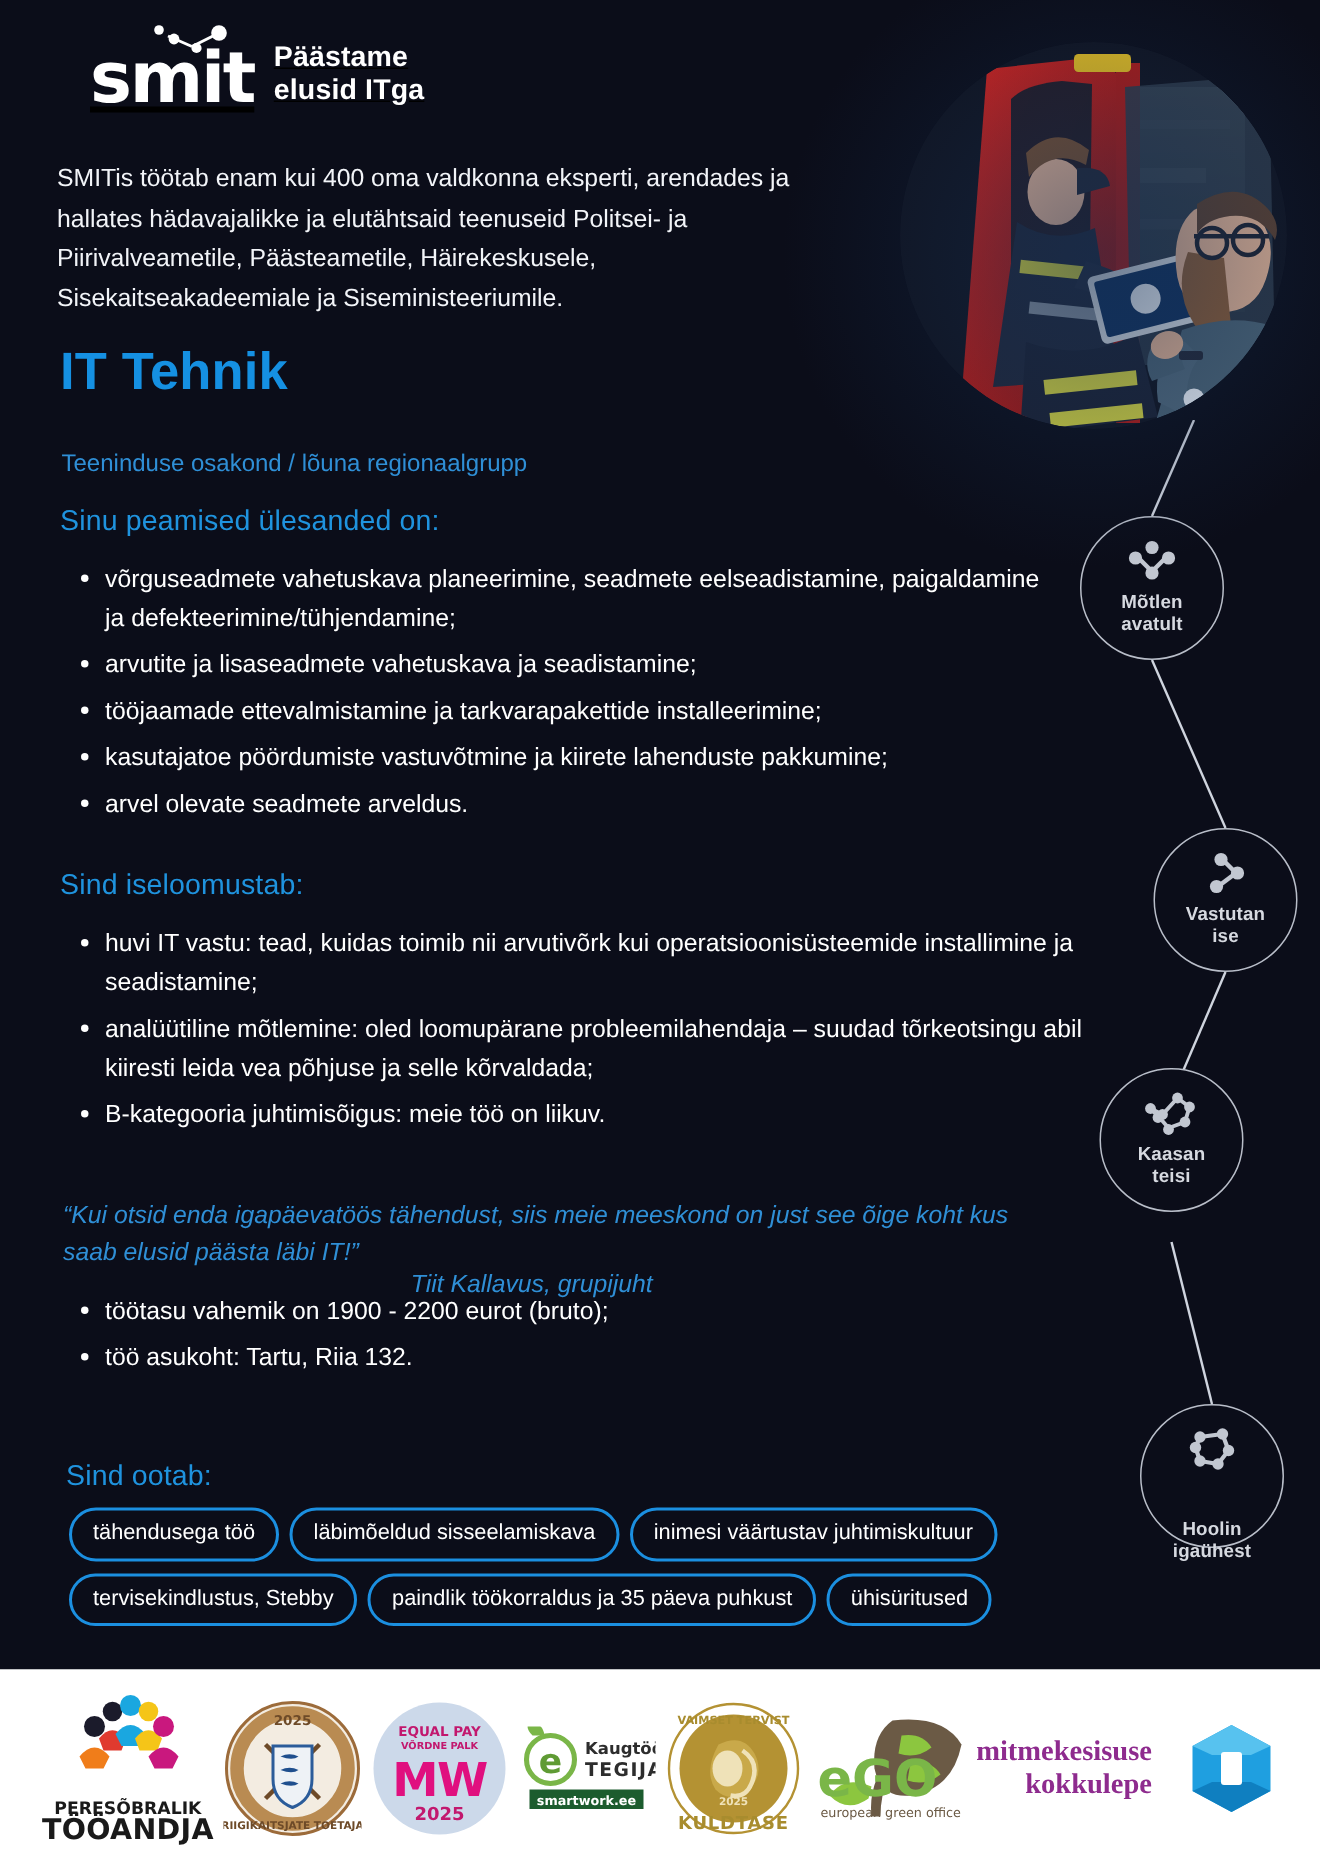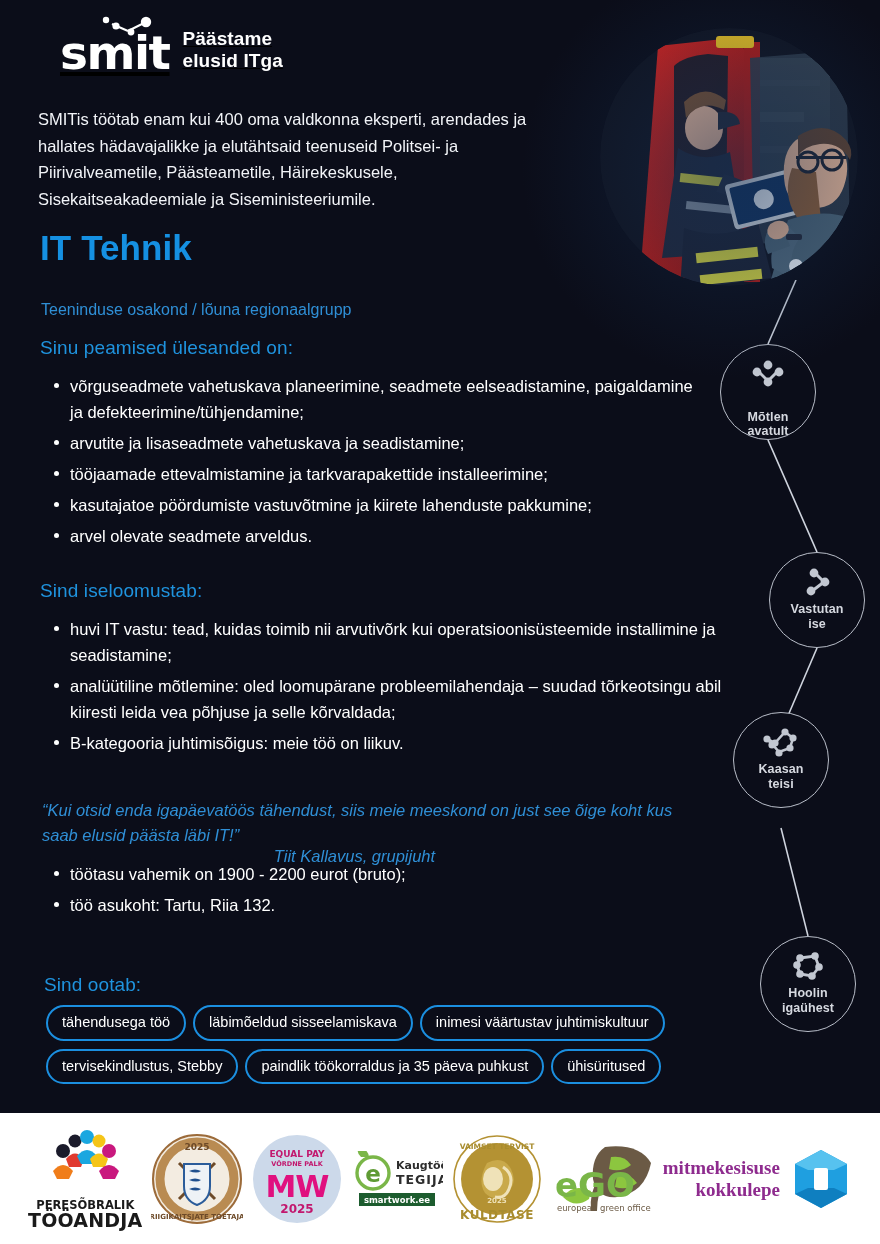--- a/index.html
+++ b/index.html
@@ -378,21 +378,21 @@
       </div>
 
     <div class="rail">
       <svg width="190" height="790" viewBox="0 0 190 790" style="position:absolute;left:0;top:0;">
         <path d="M106 0 L78 64" stroke="#cfd4de" stroke-width="1.6" fill="none"></path>
         <path d="M78 160 L127 272" stroke="#cfd4de" stroke-width="1.6" fill="none"></path>
         <path d="M127 368 L91 452" stroke="#cfd4de" stroke-width="1.6" fill="none"></path>
         <path d="M91 548 L118 656" stroke="#cfd4de" stroke-width="1.6" fill="none"></path>
       </svg>
 
-      <div class="vcircle" style="left:30px; top:64px;justify-content:space-between;">
+      <div class="vcircle" style="left:30px; top:64px;">
         <span class="vicon">
           <svg width="40" height="32" viewBox="0 0 40 32">
             <line x1="11" y1="13" x2="20" y2="22" stroke="#c2c7d1" stroke-width="3"></line>
             <line x1="20" y1="22" x2="29" y2="13" stroke="#c2c7d1" stroke-width="3"></line>
             <circle cx="20" cy="6" r="4.4" fill="#c2c7d1"></circle>
             <circle cx="9" cy="13" r="4.4" fill="#c2c7d1"></circle>
             <circle cx="31" cy="13" r="4.4" fill="#c2c7d1"></circle>
             <circle cx="20" cy="23" r="4.4" fill="#c2c7d1"></circle>
           </svg>
         </span>
@@ -429,21 +429,21 @@
             <circle cx="31" cy="22" r="3.6" fill="#c2c7d1"></circle>
             <circle cx="20" cy="27" r="3.6" fill="#c2c7d1"></circle>
             <circle cx="13" cy="19" r="3.6" fill="#c2c7d1"></circle>
           </svg>
         </span>
         <span class="vlabel">
           <span>Kaasan</span><br><span>teisi</span>
         </span>
       </div>
 
-      <div class="vcircle" style="left:70px; top:656px;">
+      <div class="vcircle" style="left:70px; top:656px;gap:26px;">
         <span class="vicon">
           <svg width="40" height="34" viewBox="0 0 40 34">
             <g stroke="#c2c7d1" stroke-width="2.8" fill="none">
               <path d="M12 8 L27 6 L31 17 L24 26 L12 24 L9 15 Z"></path>
             </g>
             <circle cx="12" cy="8" r="3.8" fill="#c2c7d1"></circle>
             <circle cx="27" cy="6" r="3.8" fill="#c2c7d1"></circle>
             <circle cx="31" cy="17" r="3.8" fill="#c2c7d1"></circle>
             <circle cx="24" cy="26" r="3.8" fill="#c2c7d1"></circle>
             <circle cx="12" cy="24" r="3.8" fill="#c2c7d1"></circle>
@@ -539,21 +539,21 @@
         <path d="M54 4 q34 -4 46 16 q-6 30 -34 34 q-20 2 -24 -18 q-2 -22 12 -32 z" fill="#6b5a45"></path>
         <path d="M60 14 q14 -2 20 8 q-10 8 -22 4 z" fill="#8cc63f"></path>
         <path d="M66 32 q14 -2 20 8 q-10 8 -22 4 z" fill="#8cc63f"></path>
         <path d="M48 34 q-10 16 -8 34 l6 0 q0 -18 8 -30 z" fill="#6b5a45"></path>
         <path d="M40 48 q-18 -8 -28 6 q12 12 26 2 z" fill="#8cc63f"></path>
         <text x="4" y="54" font-family="DejaVu Sans, sans-serif" font-size="34" font-weight="700" fill="#7ab648">eGO</text>
         <text x="6" y="68" font-family="DejaVu Sans, sans-serif" font-size="8.5" fill="#6b5a45">european green office</text>
       </svg>
     </div>
 
-    <div class="flogo" style="flex-direction:row; gap:10px;">
+    <div class="flogo" style="flex-direction:row; gap:22px;">
       <div style="text-align:right;">
         <div style="font-family:'Liberation Serif',serif; font-size:19px; font-weight:700; color:#8e2b8e; line-height:1.12;">mitmekesisuse</div>
         <div style="font-family:'Liberation Serif',serif; font-size:19px; font-weight:700; color:#8e2b8e; line-height:1.12;">kokkulepe</div>
       </div>
       <svg width="62" height="62" viewBox="0 0 62 62">
         <polygon points="31,2 57,16 57,46 31,60 5,46 5,16" fill="#1f9fe0"></polygon>
         <polygon points="31,2 57,16 44,22 18,22 5,16" fill="#57c2ef"></polygon>
         <polygon points="5,46 18,40 44,40 57,46 31,60" fill="#0f7fc0"></polygon>
         <rect x="24" y="20" width="14" height="22" rx="2" fill="#ffffff"></rect>
       </svg>

